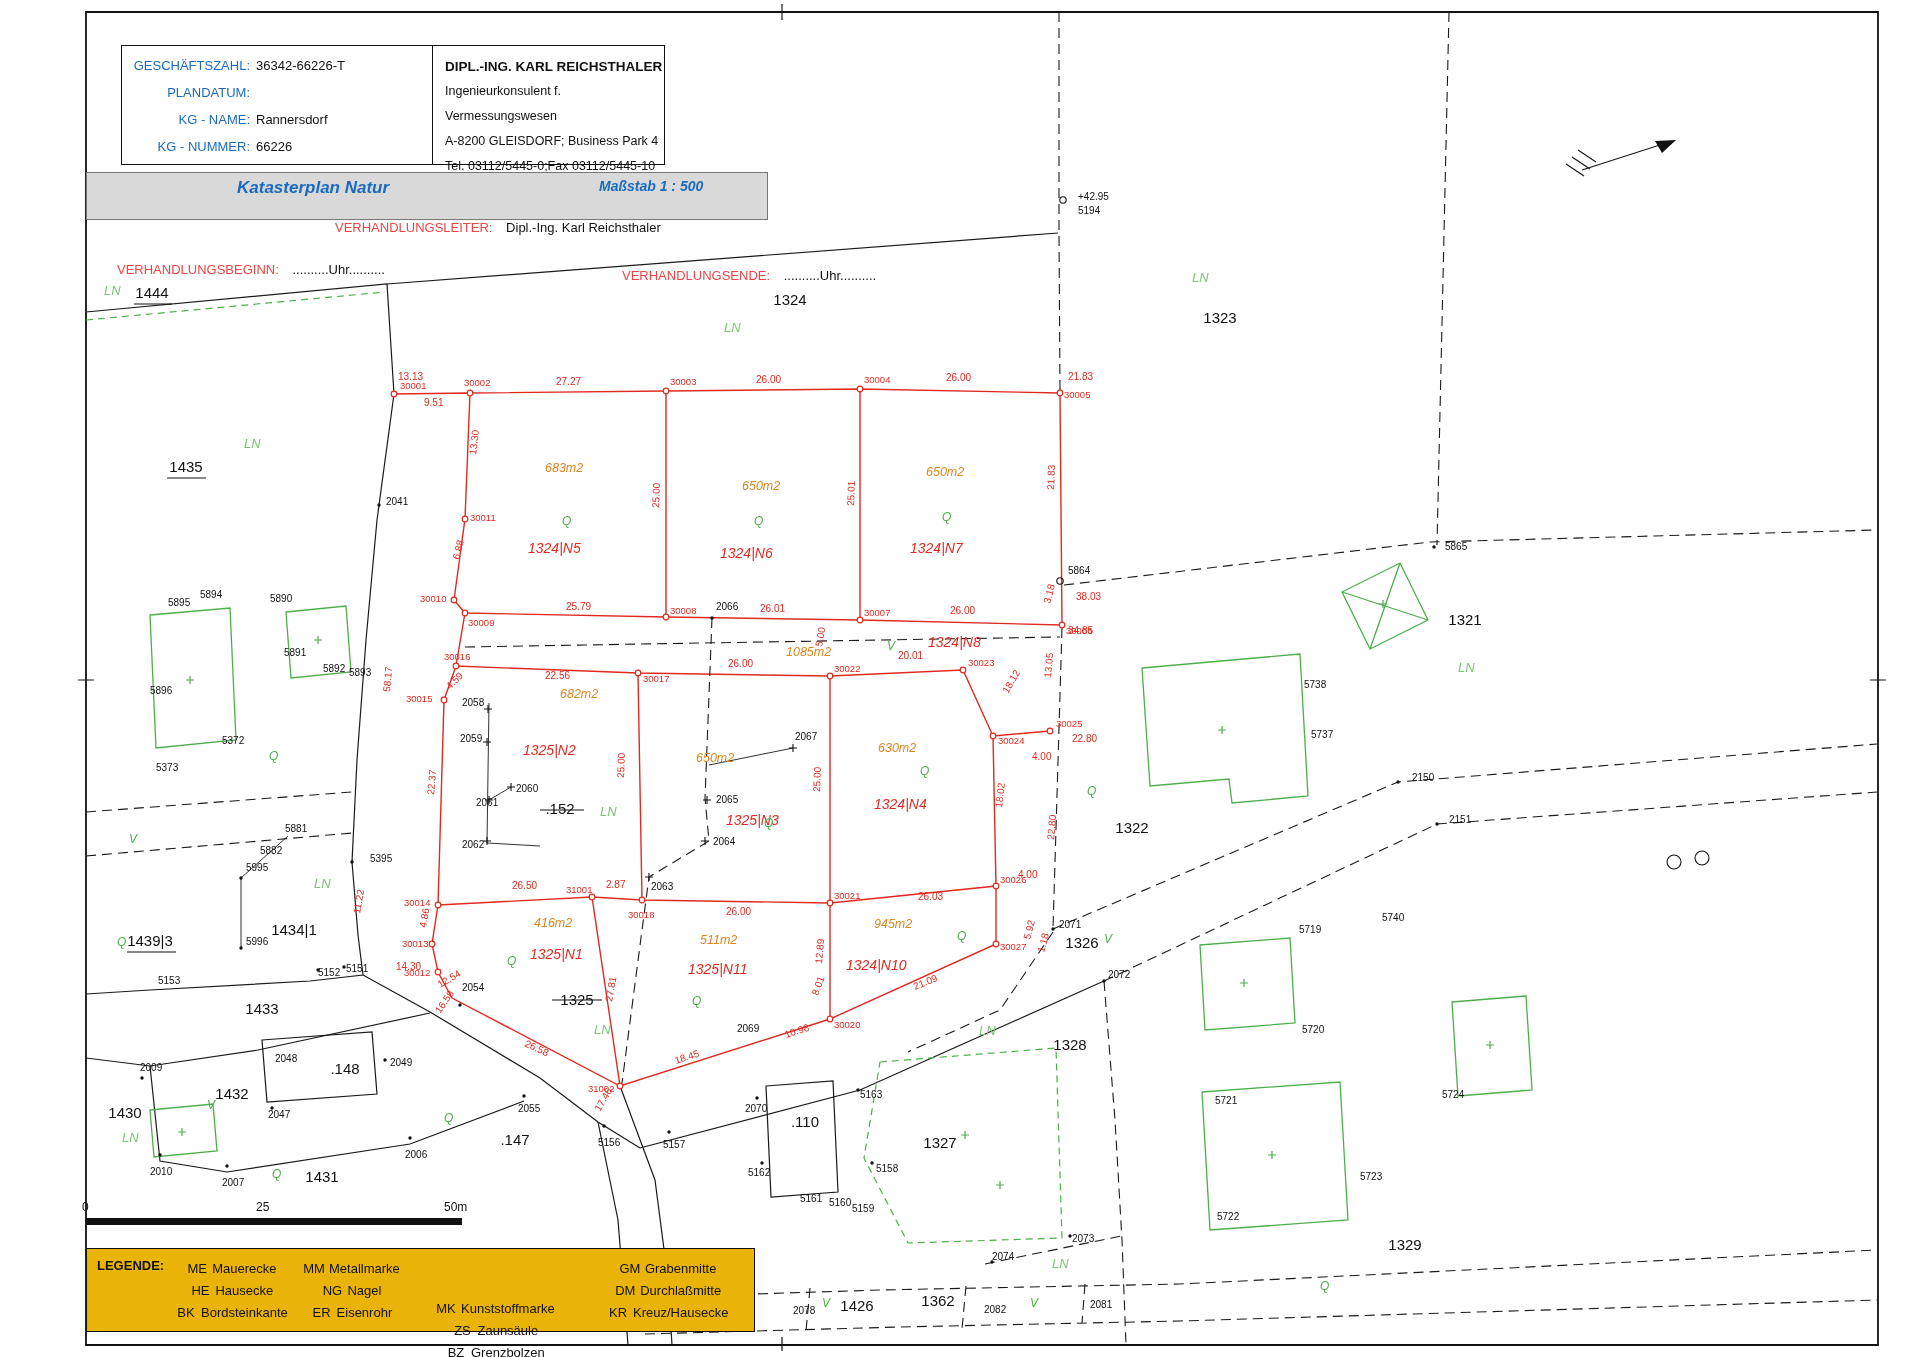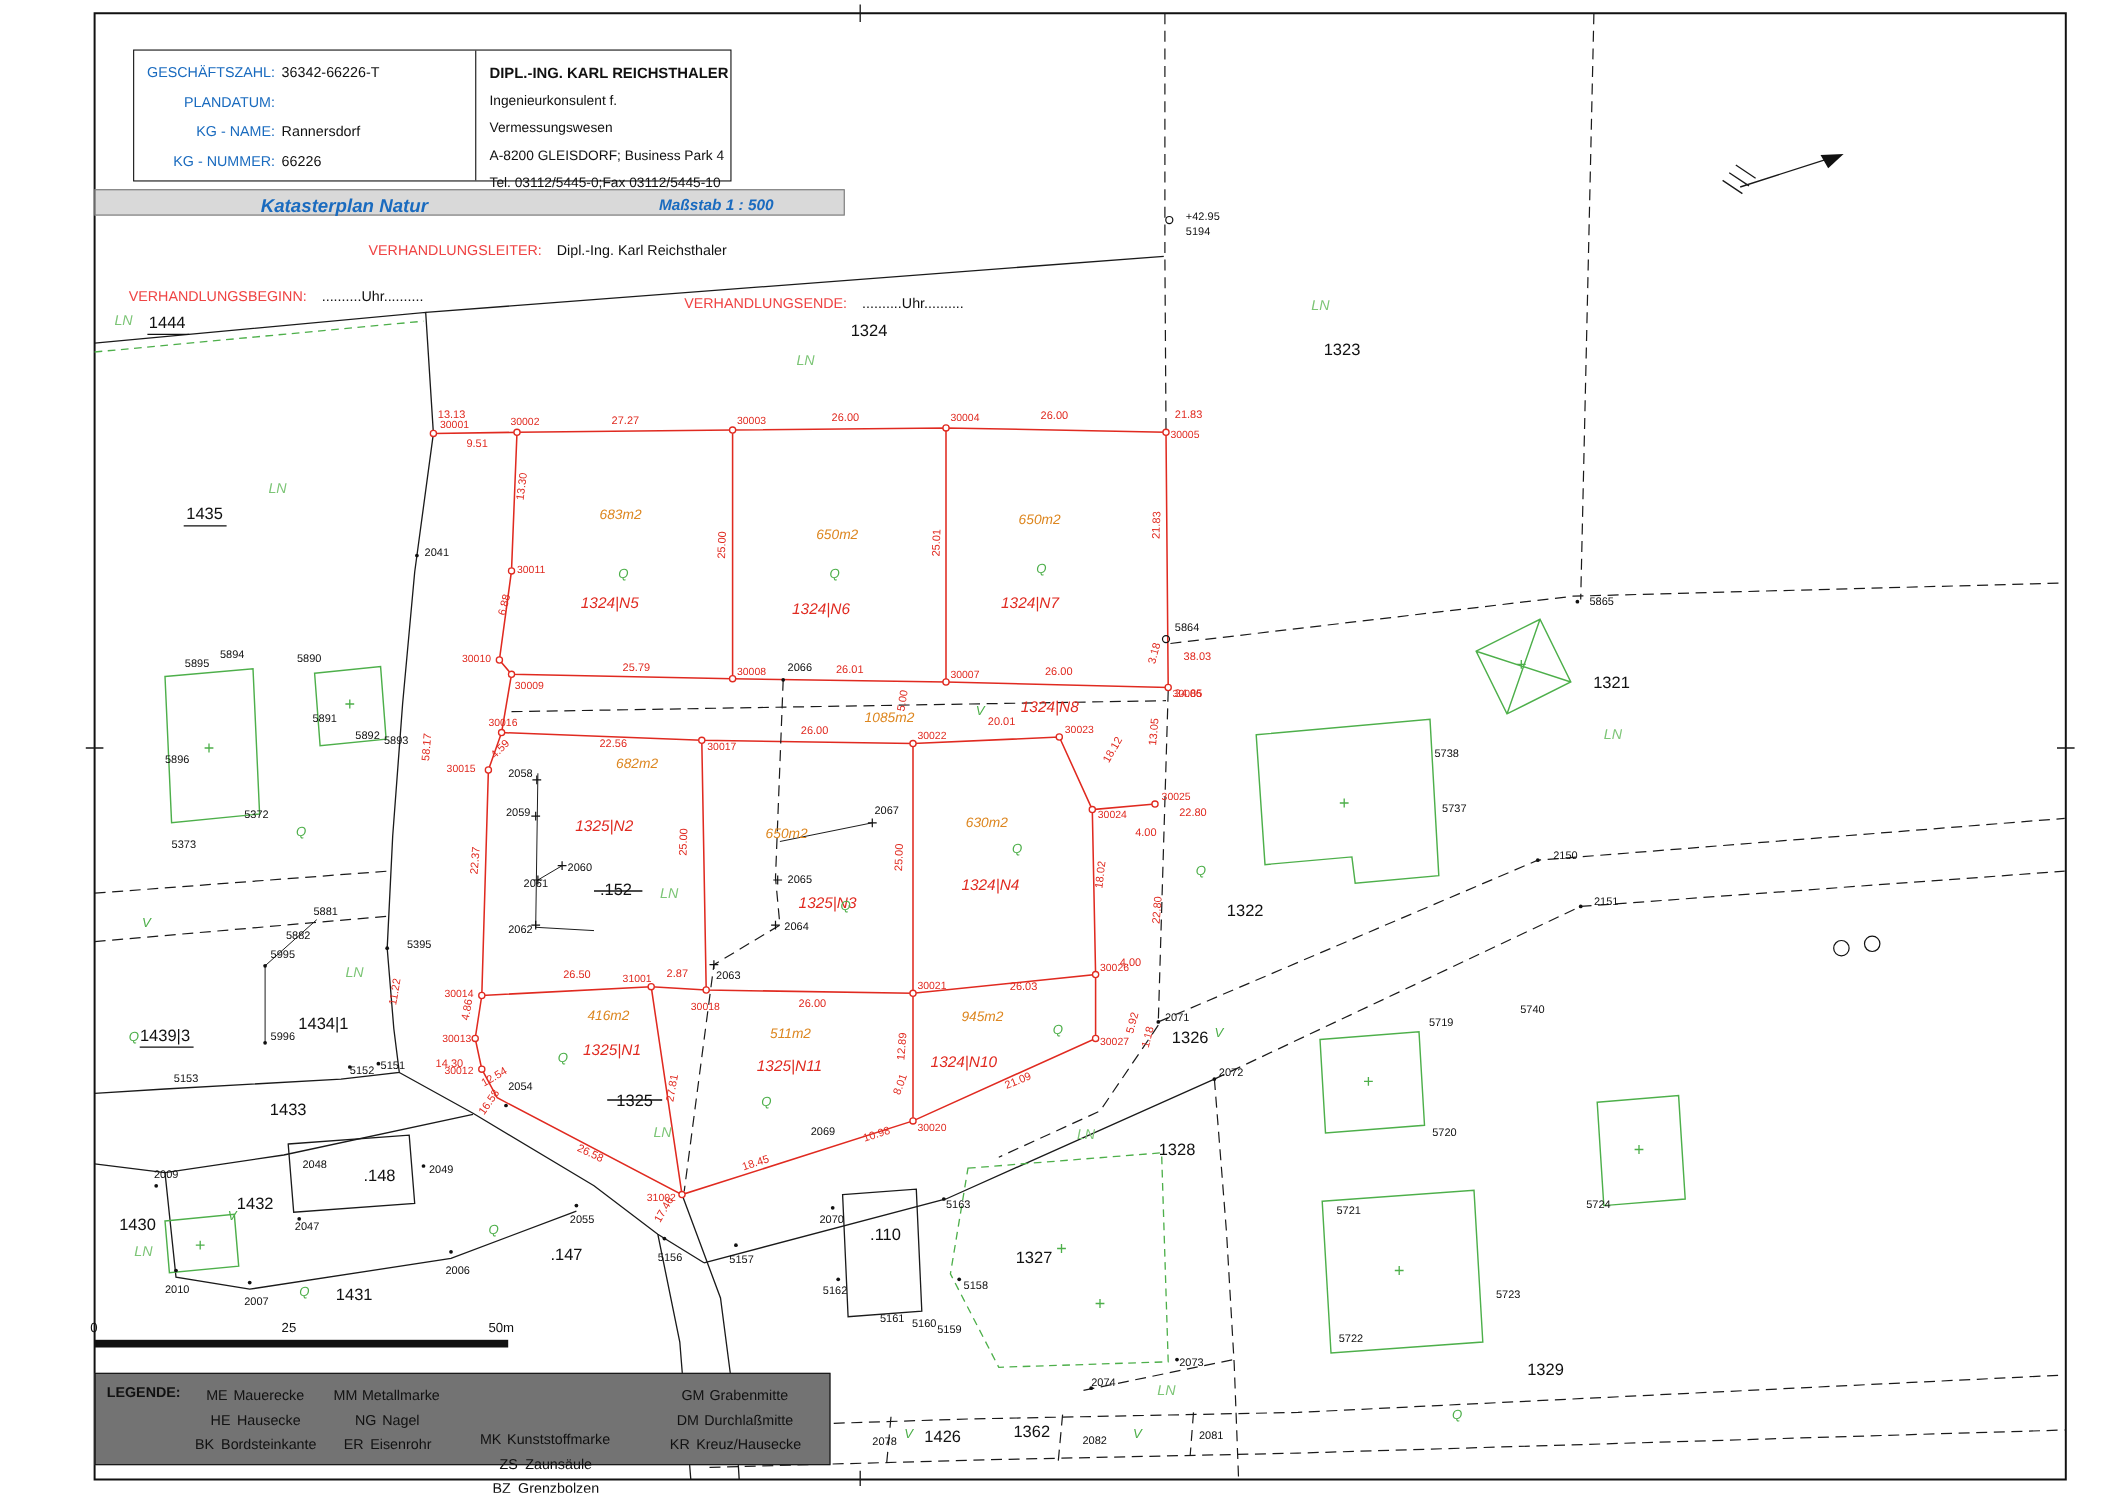--- a/index.html
+++ b/index.html
@@ -38,37 +38,37 @@
 
   
   .hdr-box{position:absolute;left:121px;top:45px;width:544px;height:120px;border:1.5px solid #111;background:#fff;display:flex;box-sizing:border-box;}
   .hdr-left{width:311px;border-right:1.5px solid #111;padding-top:6px;box-sizing:border-box;}
   .hdr-row{display:flex;height:27px;align-items:center;font-size:13px;}
   .hdr-label{width:128px;text-align:right;color:#1a6bbf;flex:0 0 128px;}
   .hdr-value{margin-left:6px;color:#111;text-align:right;}
   .hdr-right{flex:1;padding:8px 0 0 12px;font-size:12.5px;line-height:25px;}
   .hdr-right .l1{font-weight:bold;font-size:13.5px;}
 
-  .title-bar{position:absolute;left:86px;top:172px;width:682px;height:24px;background:#d9d9d9;border:1px solid #777;box-sizing:border-box;}
+  .title-bar{position:absolute;left:86px;top:172px;width:682px;height:48px;background:#d9d9d9;border:1px solid #777;box-sizing:border-box;}
   .tb-title{position:absolute;left:150px;top:5px;color:#1a6bbf;font-weight:bold;font-style:italic;font-size:17px;}
   .tb-scale{position:absolute;left:512px;top:5px;color:#1a6bbf;font-weight:bold;font-style:italic;font-size:14px;}
 
   .vl-row{position:absolute;left:335px;top:220px;font-size:13px;}
   .vb-row{position:absolute;left:117px;top:262px;font-size:13px;}
   .ve-row{position:absolute;left:622px;top:268px;font-size:13px;}
   .blue{color:#ef4444;}
   .gap{display:inline-block;width:10px;}
 
   
   .sbar{position:absolute;left:86px;top:1218px;width:376px;height:7px;background:#111;}
   .sb-l{position:absolute;font-size:12px;color:#111;top:1200px;}
   .sb0{left:82px;} .sb1{left:256px;} .sb2{left:444px;}
 
   
-  .legend{position:absolute;left:86px;top:1248px;width:669px;height:84px;background:#737373;border:1.5px solid #111;box-sizing:border-box;font-size:13px;}
+  .legend{position:absolute;left:86px;top:1248px;width:669px;height:84px;background:#eab308;border:1.5px solid #111;box-sizing:border-box;font-size:13px;}
   .leg-title{position:absolute;left:10px;top:9px;font-weight:bold;}
   .leg-col{position:absolute;top:9px;text-align:center;}
   .leg-c0{left:84px;} .leg-c1{left:212px;} .leg-c2{left:344px;margin-top:40px;} .leg-c3{left:516px;}
   .leg-row{height:22px;line-height:22px;white-space:nowrap;}
   .leg-abbr{display:inline-block;width:30px;}
 </style>
 </head>
 <body>
 
 <svg id="map" viewBox="0 0 1920 1357" xmlns="http://www.w3.org/2000/svg">

